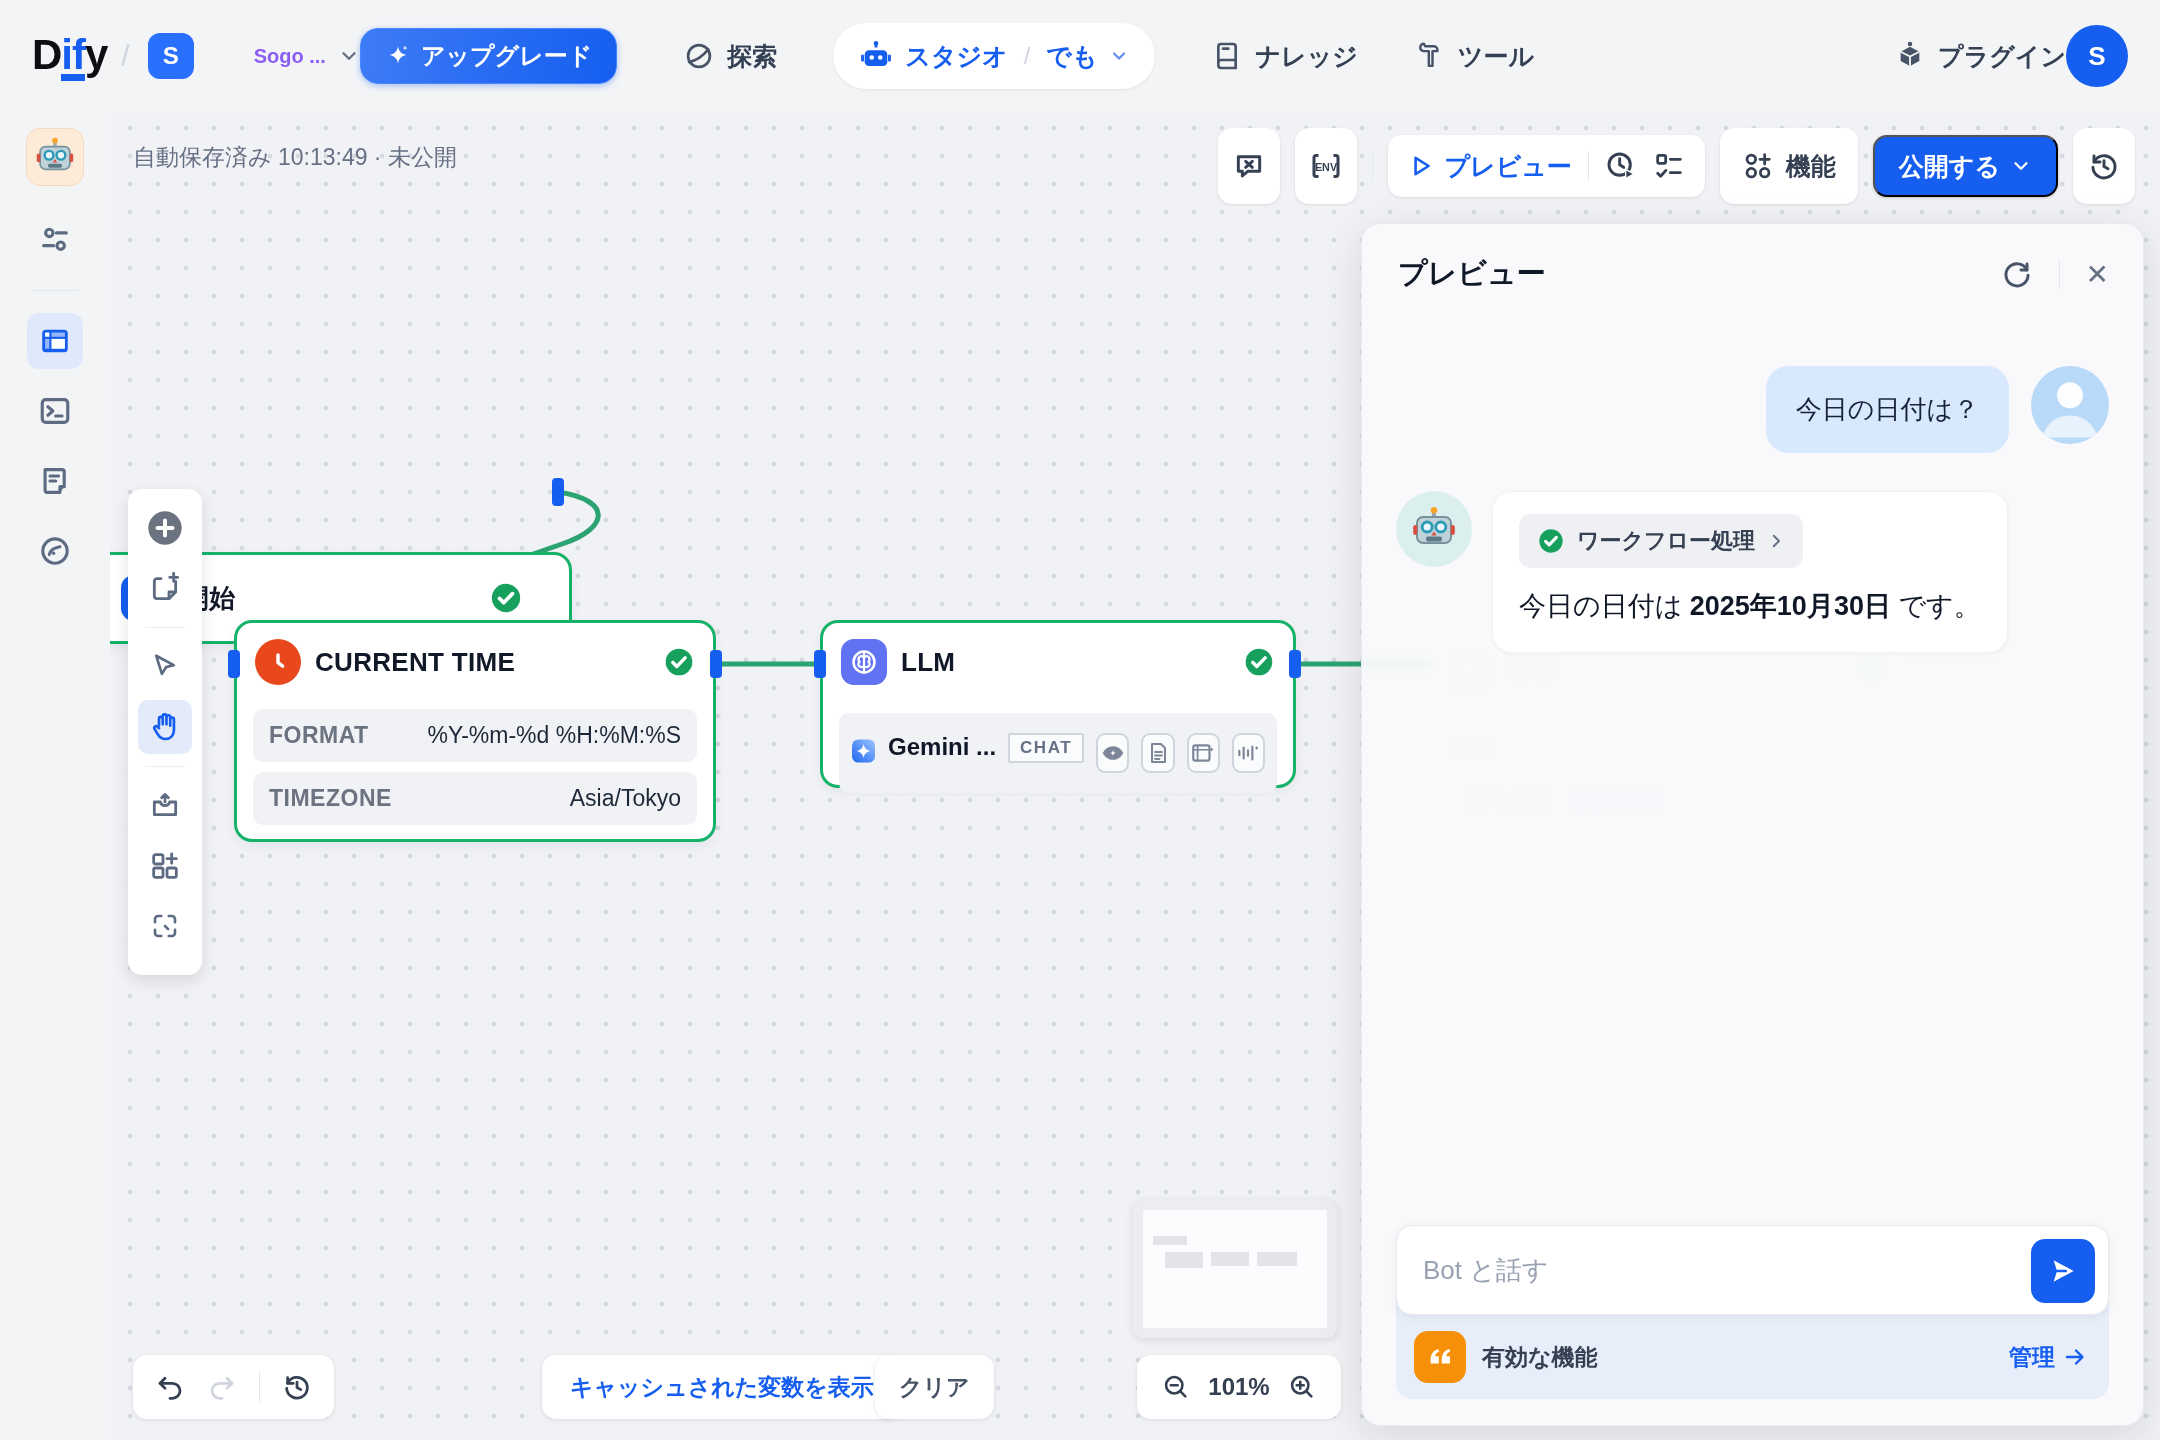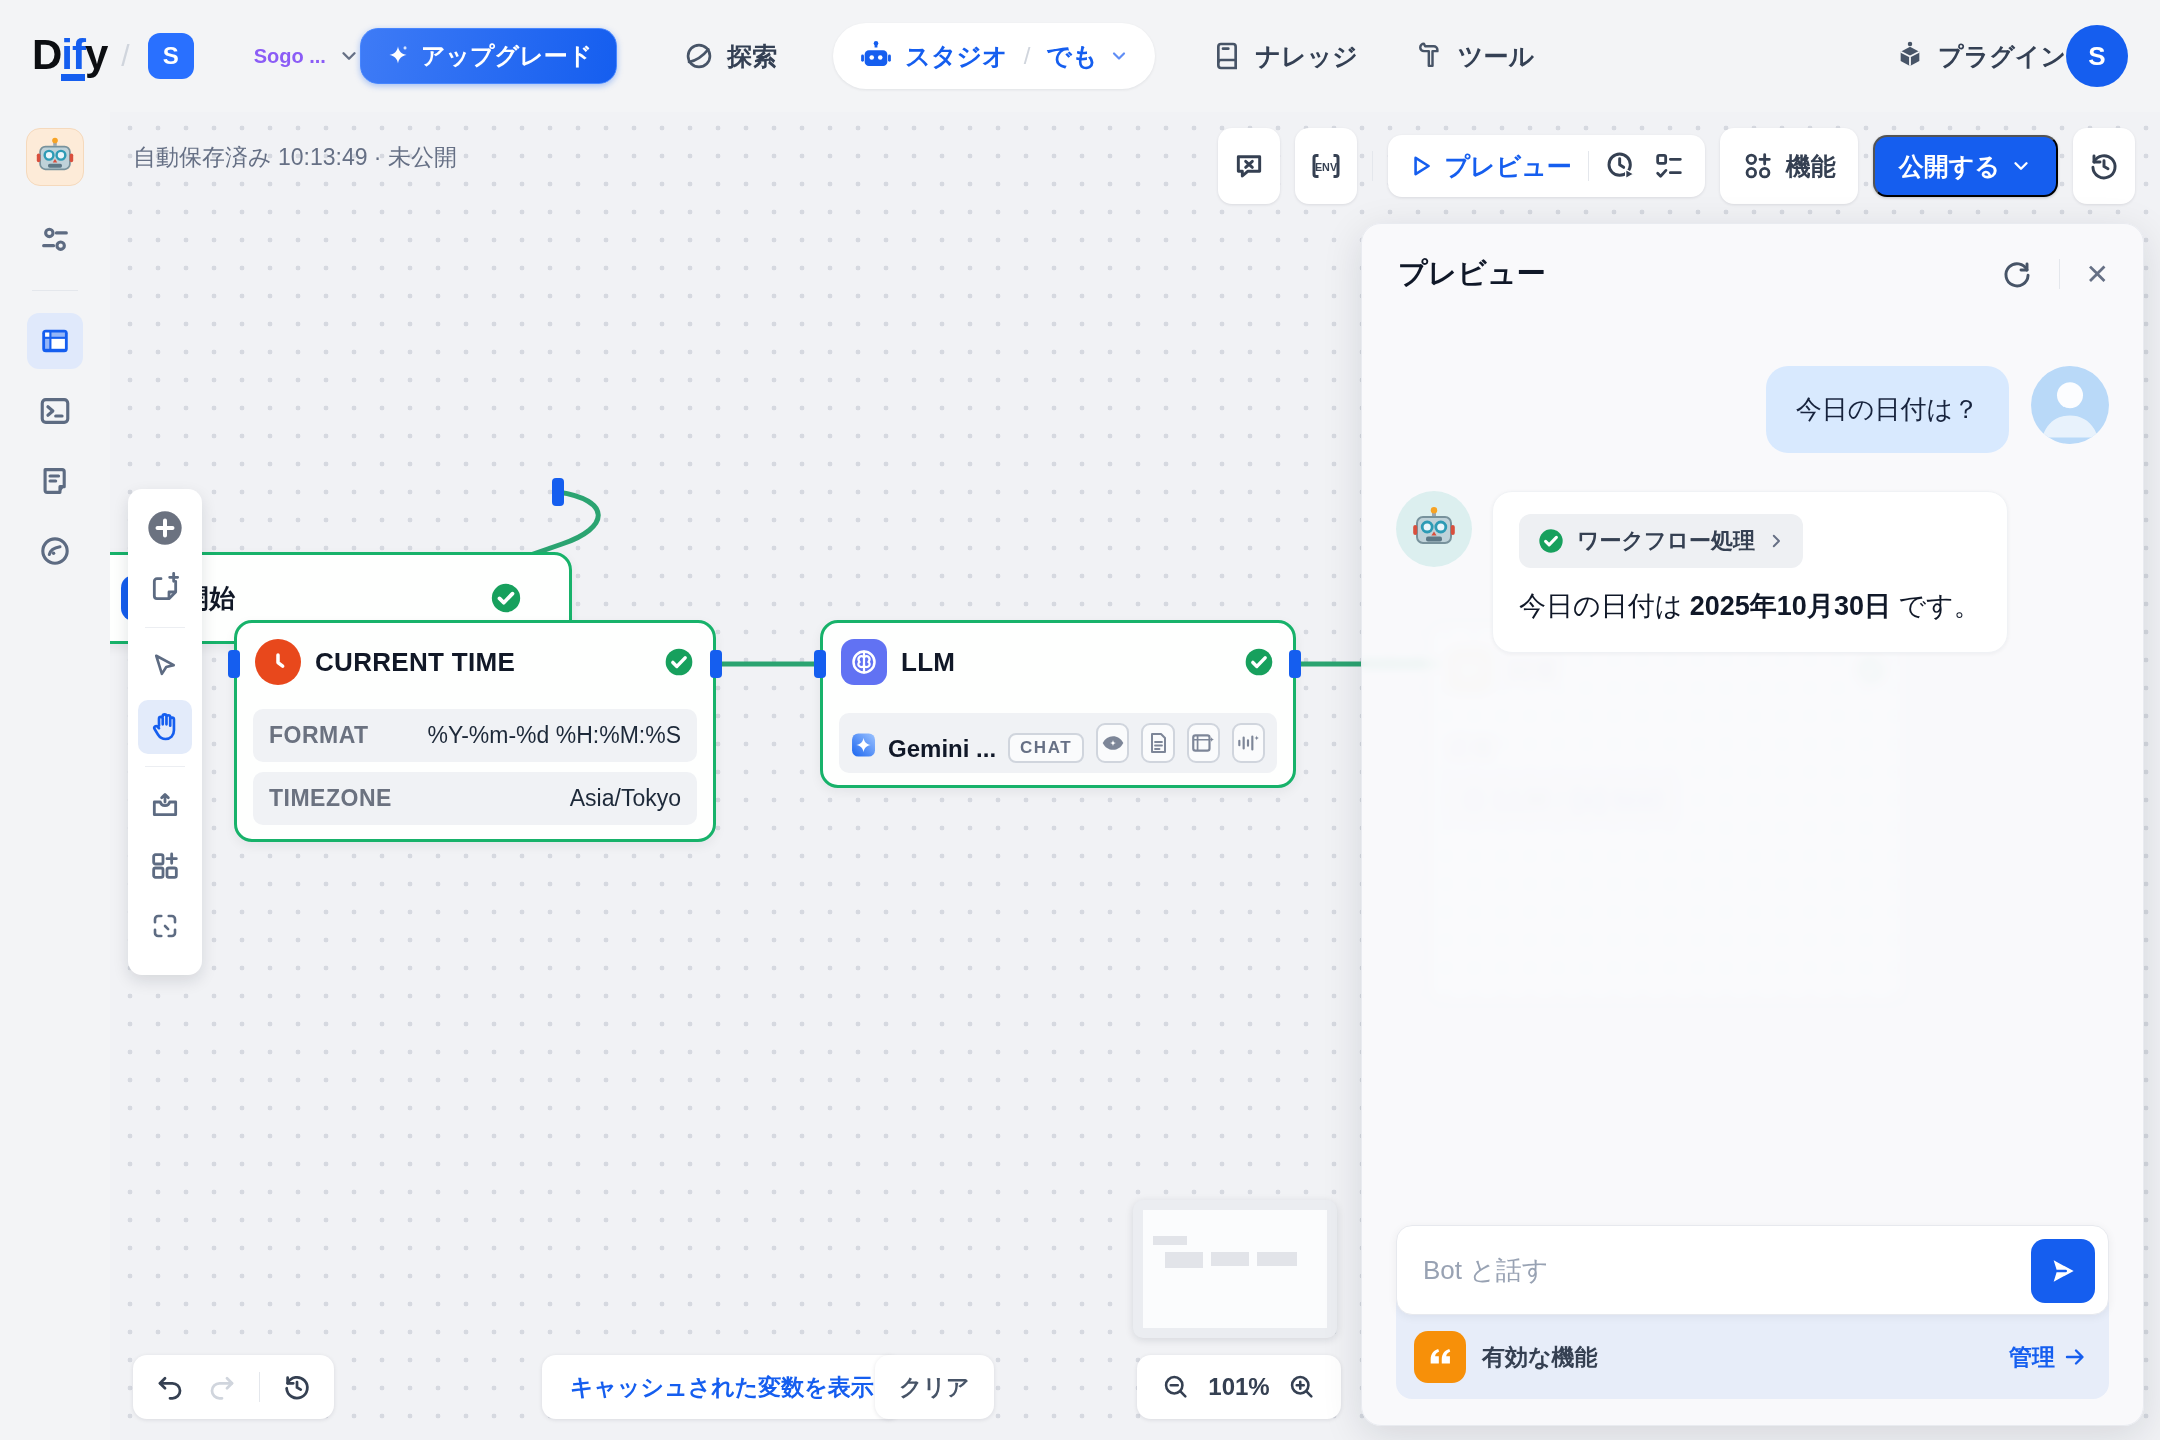--- a/index.html
+++ b/index.html
@@ -54,23 +54,23 @@
   .node-head { display:flex; align-items:center; gap:14px; padding:16px 18px 6px 18px; }
   .node-title { font-size:26px; font-weight:800; color:#111827; letter-spacing:.3px; flex:1; }
   .node-body { padding:8px 16px 16px 16px; }
   .nrow { display:flex; justify-content:space-between; align-items:center; background:#f0f2f5; border-radius:10px; padding:13px 16px; margin-top:10px; font-size:23px; }
   .nrow .nlabel { color:#6b7280; font-weight:600; letter-spacing:.5px; }
   .nrow .nvalue { color:#1d2939; }
   .sq-icon { width:46px; height:46px; border-radius:13px; display:flex; align-items:center; justify-content:center; flex:none; }
   .round-icon { width:46px; height:46px; border-radius:50%; display:flex; align-items:center; justify-content:center; flex:none; }
 
   .node-start { left:-24px; top:440px; width:486px; height:92px; display:flex; align-items:center; gap:16px; padding:0 20px 0 32px; }
-  .model-row { display:flex; align-items:flex-end; gap:12px; background:#f0f2f5; border-radius:10px; padding:10px 12px; margin-top:14px; }
+  .model-row { display:flex; align-items:flex-start; gap:12px; background:#f0f2f5; border-radius:10px; padding:20px 12px; margin-top:14px; }
   .model-name { font-size:24px; color:#101828; font-weight:600; white-space:nowrap; }
-  .chat-badge { border:2px solid #d0d5dd; border-radius:8px; padding:3px 10px; font-size:17px; font-weight:700; color:#667085; letter-spacing:1.5px; background:#fafbfc; }
+  .chat-badge { border:2px solid #d0d5dd; border-radius:2px; padding:3px 10px; font-size:17px; font-weight:700; color:#667085; letter-spacing:1.5px; background:#fafbfc; }
   .cap-badge { border:2px solid #d0d5dd; border-radius:9px; background:#fafbfc; width:46px; height:40px; display:flex; align-items:center; justify-content:center; }
 
   .node-answer { left:1316px; top:508px; width:482px; height:386px; opacity:.55; border-color:#bfe3d2; box-shadow:none; background:#fcfdfd; }
   .ans-label { font-size:23px; color:#b9c0cc; font-weight:700; margin:26px 0 10px 4px; }
   .var-chip { display:inline-flex; align-items:center; gap:8px; background:#eef1f7; border-radius:10px; padding:10px 16px; font-size:26px; }
   .var-chip .vc-node { color:#b9c0cc; font-weight:600; }
   .var-chip .vc-sep { color:#ccd2dc; }
   .var-chip .vc-name { color:#9db1f0; font-weight:600; }
 
   

